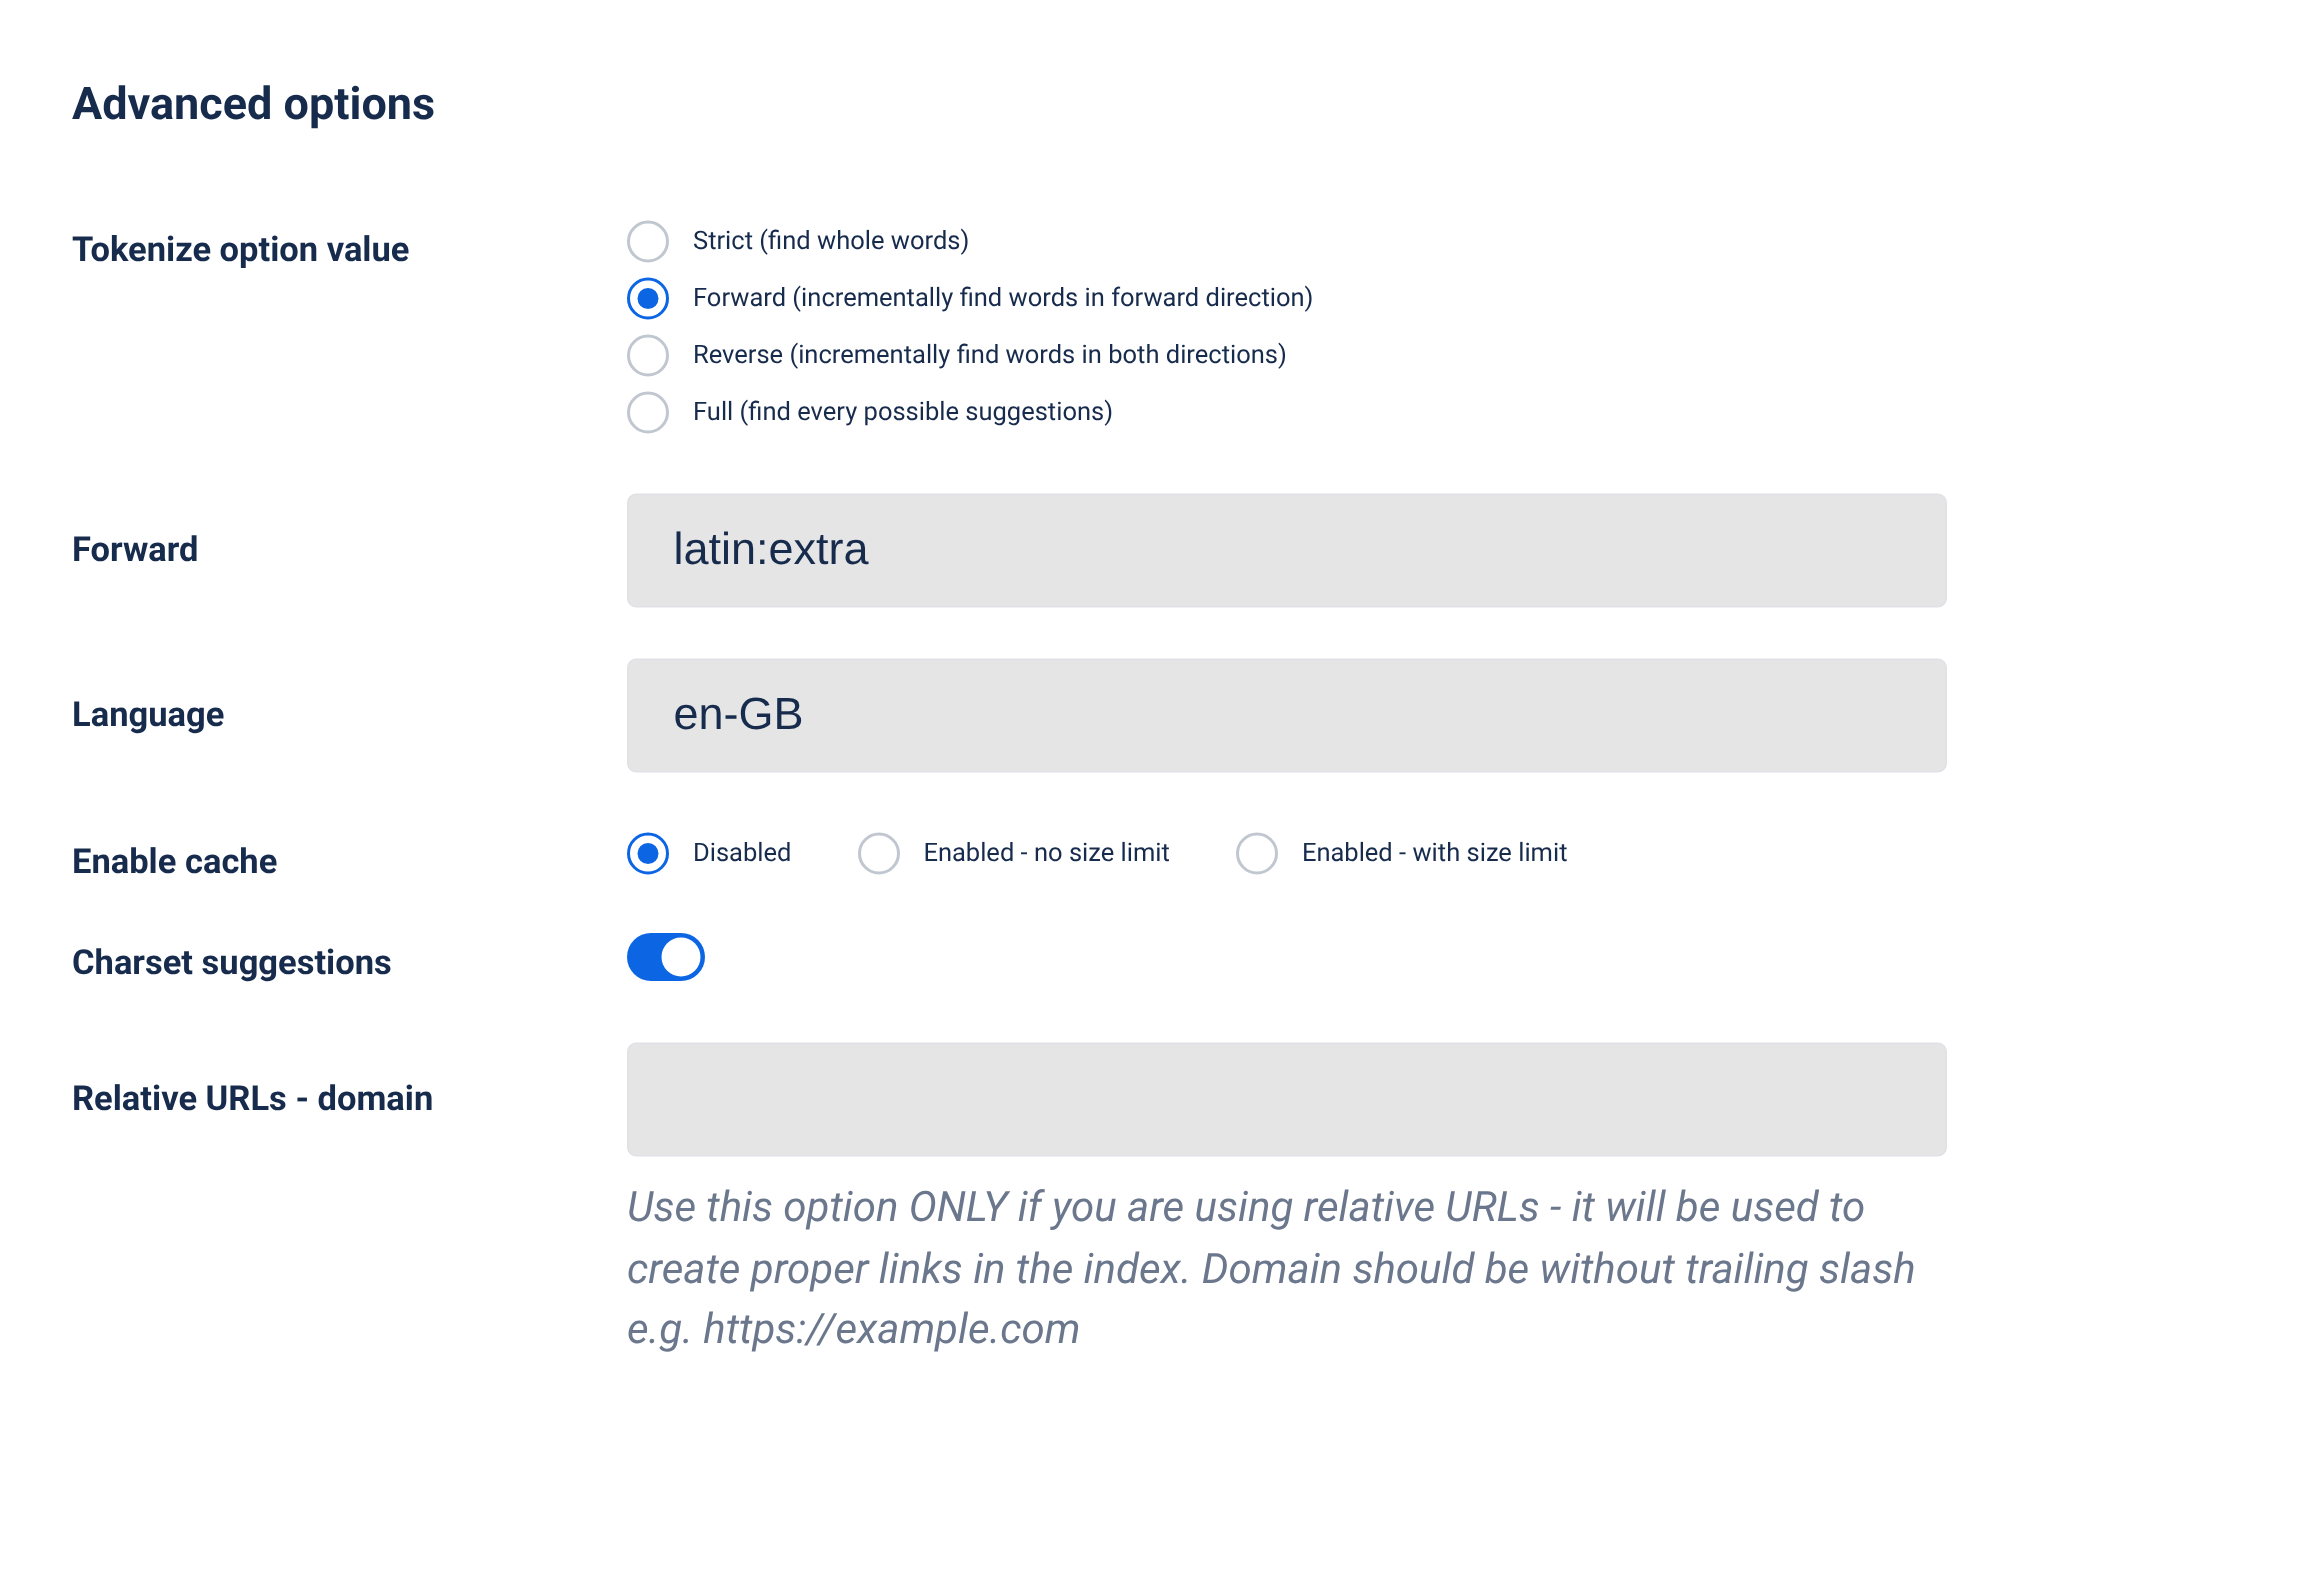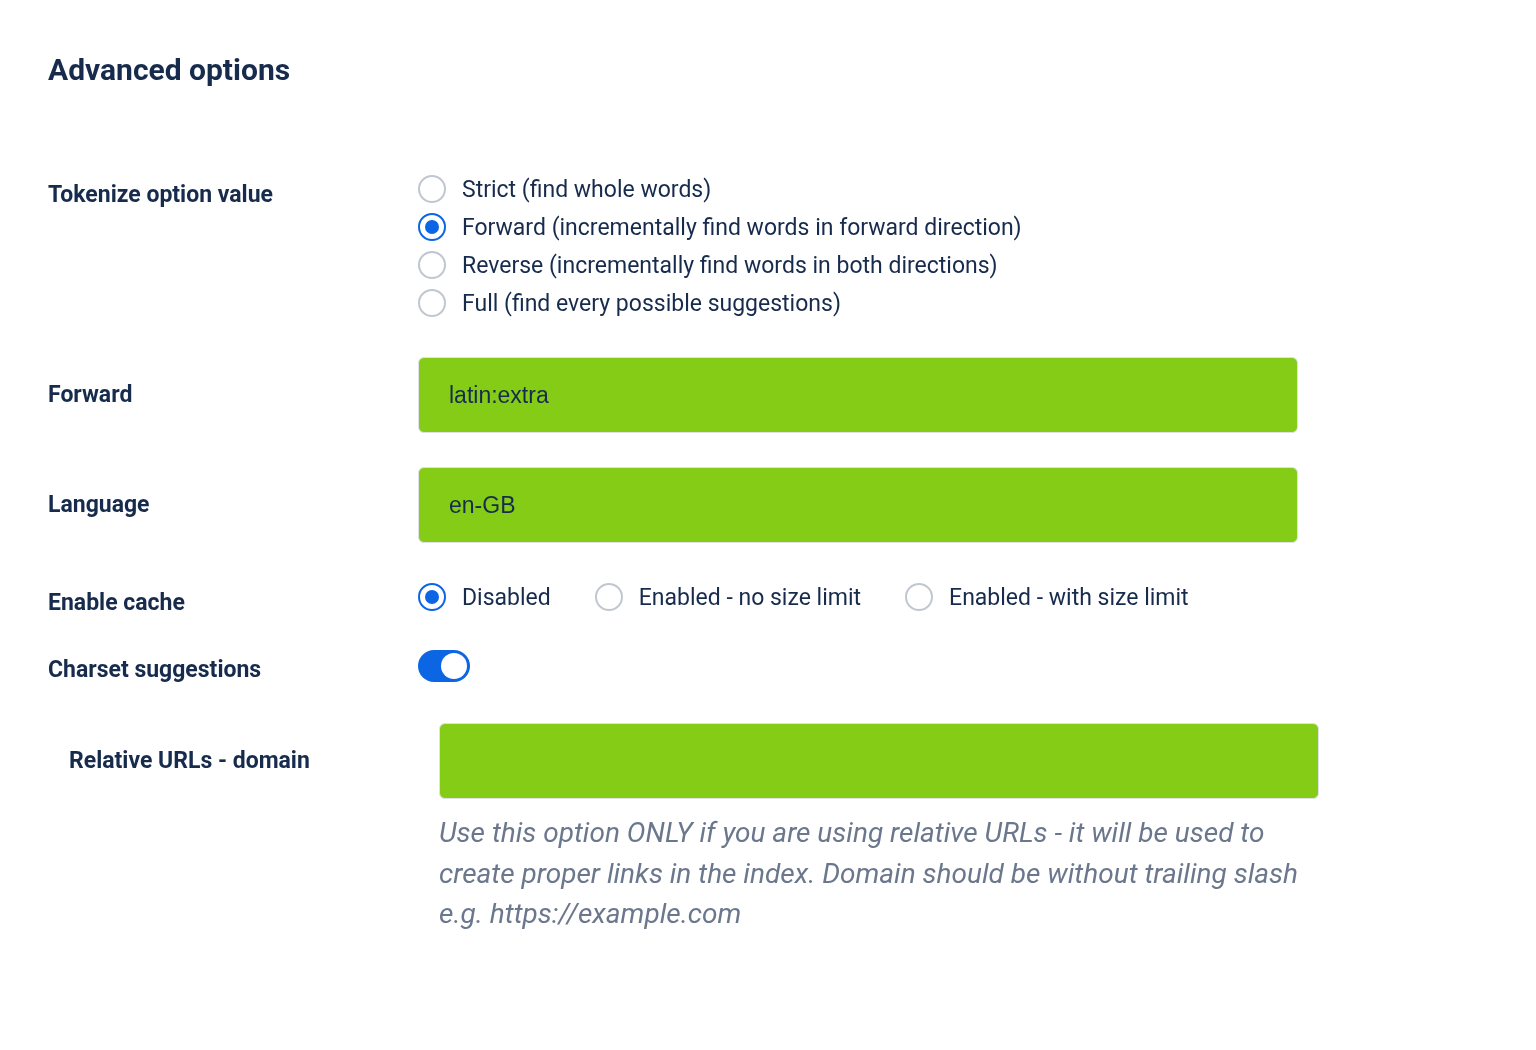--- a/index.html
+++ b/index.html
@@ -9,21 +9,21 @@
     color: #172B4D;
     width: 1536px;
     height: 1050px;
     padding: 52px 48px;
     font-size: 23px;
   }
   h2.section-title {
     font-size: 30px;
     font-weight: 700;
     color: #172B4D;
-    margin-bottom: 88px;
+    margin-bottom: 60px;
   }
   .form-row {
     display: flex;
     align-items: flex-start;
     margin-bottom: 24px;
   }
   .form-label {
     width: 370px;
     flex-shrink: 0;
     color: #172B4D;
@@ -63,32 +63,32 @@
   }
   .radio-circle.selected::after {
     content: "";
     width: 14px;
     height: 14px;
     background: #0C66E4;
     border-radius: 50%;
   }
   .radio-label {
     color: #172B4D;
-    font-size: 23px;
+    font-size: 17px;
   }
   
   .text-input {
     width: 100%;
     height: 76px;
     border: 1px solid #DFE1E6;
     border-radius: 6px;
     padding: 12px 30px;
-    font-size: 23px;
+    font-size: 30px;
     color: #172B4D;
-    background: #84cc16;
+    background: #e5e5e5;
   }
   
   .radio-row {
     display: flex;
     align-items: center;
     gap: 44px;
   }
   
   .toggle {
     position: relative;
@@ -179,19 +179,19 @@
   </div>
 </div>
 
 <div class="form-row row-gap-lg">
   <div class="form-label">Charset suggestions</div>
   <div class="form-control">
     <div class="toggle"></div>
   </div>
 </div>
 
-<div class="form-row row-align-center" style="margin-bottom:0;margin-left:21px;">
+<div class="form-row row-align-center" style="margin-bottom:0;">
   <div class="form-label">Relative URLs - domain</div>
   <div class="form-control">
     <input class="text-input" type="text" value="" style="">
     <div class="help-text">Use this option ONLY if you are using relative URLs - it will be used to create proper links in the index. Domain should be without trailing slash e.g. https://example.com</div>
   </div>
 </div>
 
 </body></html>

